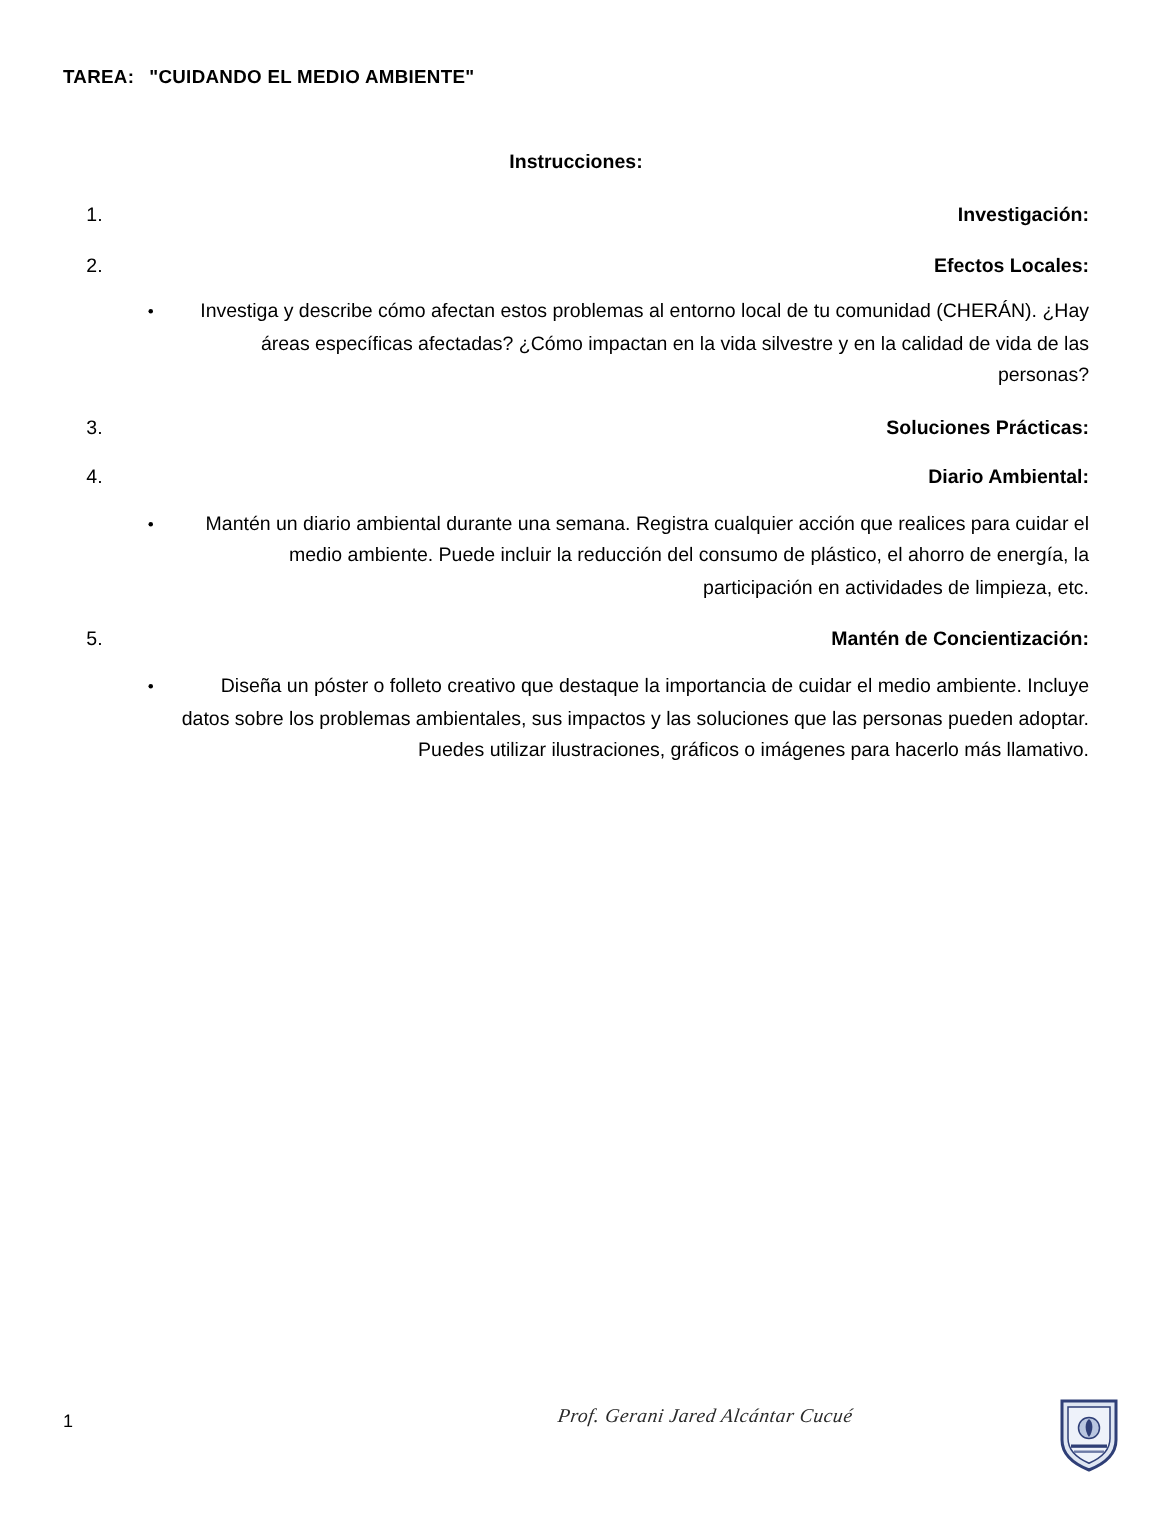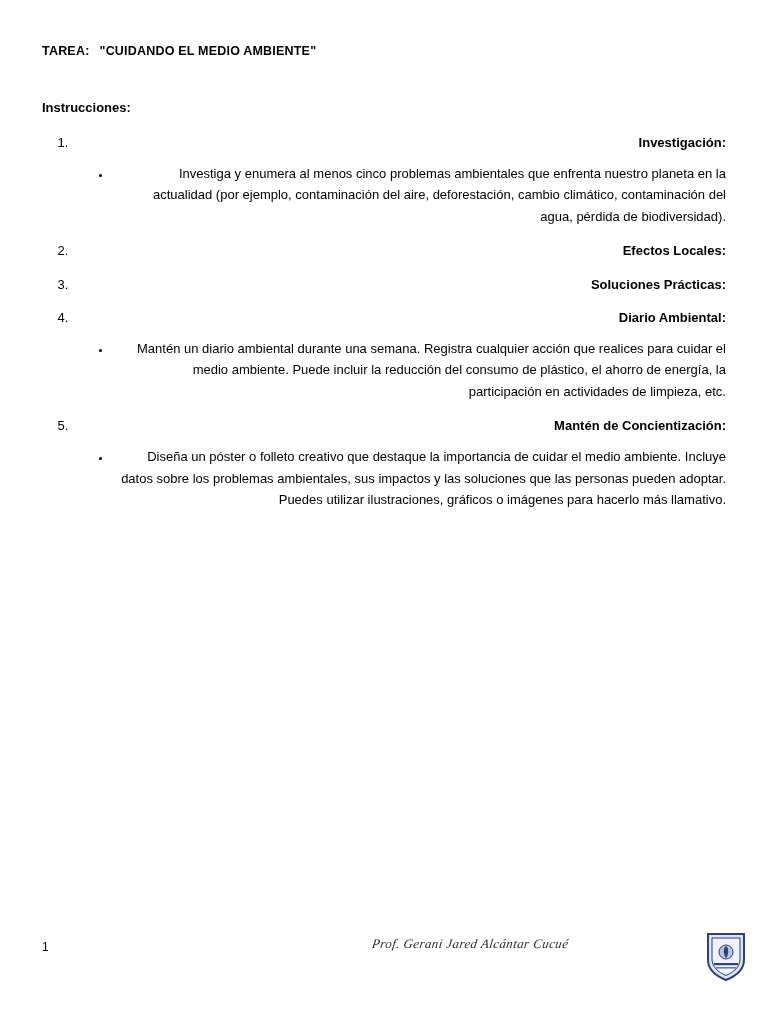--- a/index.html
+++ b/index.html
@@ -41,20 +41,21 @@
     margin-top: 56px;
     font-size: 13px;
     line-height: 1.62;
     max-width: 646px;
   }
   .objective b { font-weight: bold; }
   .instrucciones {
     margin-top: 42px;
     font-size: 13px;
     font-weight: bold;
+    text-align: center;
   }
   ol.main-list {
     margin: 18px 0 0 0;
     padding-left: 30px;
     list-style-type: decimal;
     font-size: 13px;
   }
   ol.main-list > li {
     margin-bottom: 14px;
     padding-left: 6px;
@@ -123,26 +124,26 @@
     <p class="title-line">
       <span class="tarea-label">TAREA:</span><span>"CUIDANDO EL MEDIO AMBIENTE"</span>
     </p>
 
 
     <p class="instrucciones">Instrucciones:</p>
 
     <ol class="main-list">
       <li>
         <span class="item-head">Investigación:</span>
-        <ul class="sub-list">
-          <li>Investiga y enumera al menos cinco problemas ambientales que enfrenta nuestro planeta en la actualidad (por ejemplo, contaminación del aire, deforestación, cambio climático, contaminación del agua, pérdida de biodiversidad).</li>
-        </ul>
       </li>
       <li>
         <span class="item-head">Efectos Locales:</span>
+        <ul class="sub-list">
+          <li>Investiga y describe cómo afectan estos problemas al entorno local de tu comunidad (CHERÁN). ¿Hay áreas específicas afectadas? ¿Cómo impactan en la vida silvestre y en la calidad de vida de las personas?</li>
+        </ul>
       </li>
       <li>
         <span class="item-head">Soluciones Prácticas:</span>
       </li>
       <li>
         <span class="item-head">Diario Ambiental:</span>
         <ul class="sub-list">
           <li>Mantén un diario ambiental durante una semana. Registra cualquier acción que realices para cuidar el medio ambiente. Puede incluir la reducción del consumo de plástico, el ahorro de energía, la participación en actividades de limpieza, etc.</li>
         </ul>
       </li>

